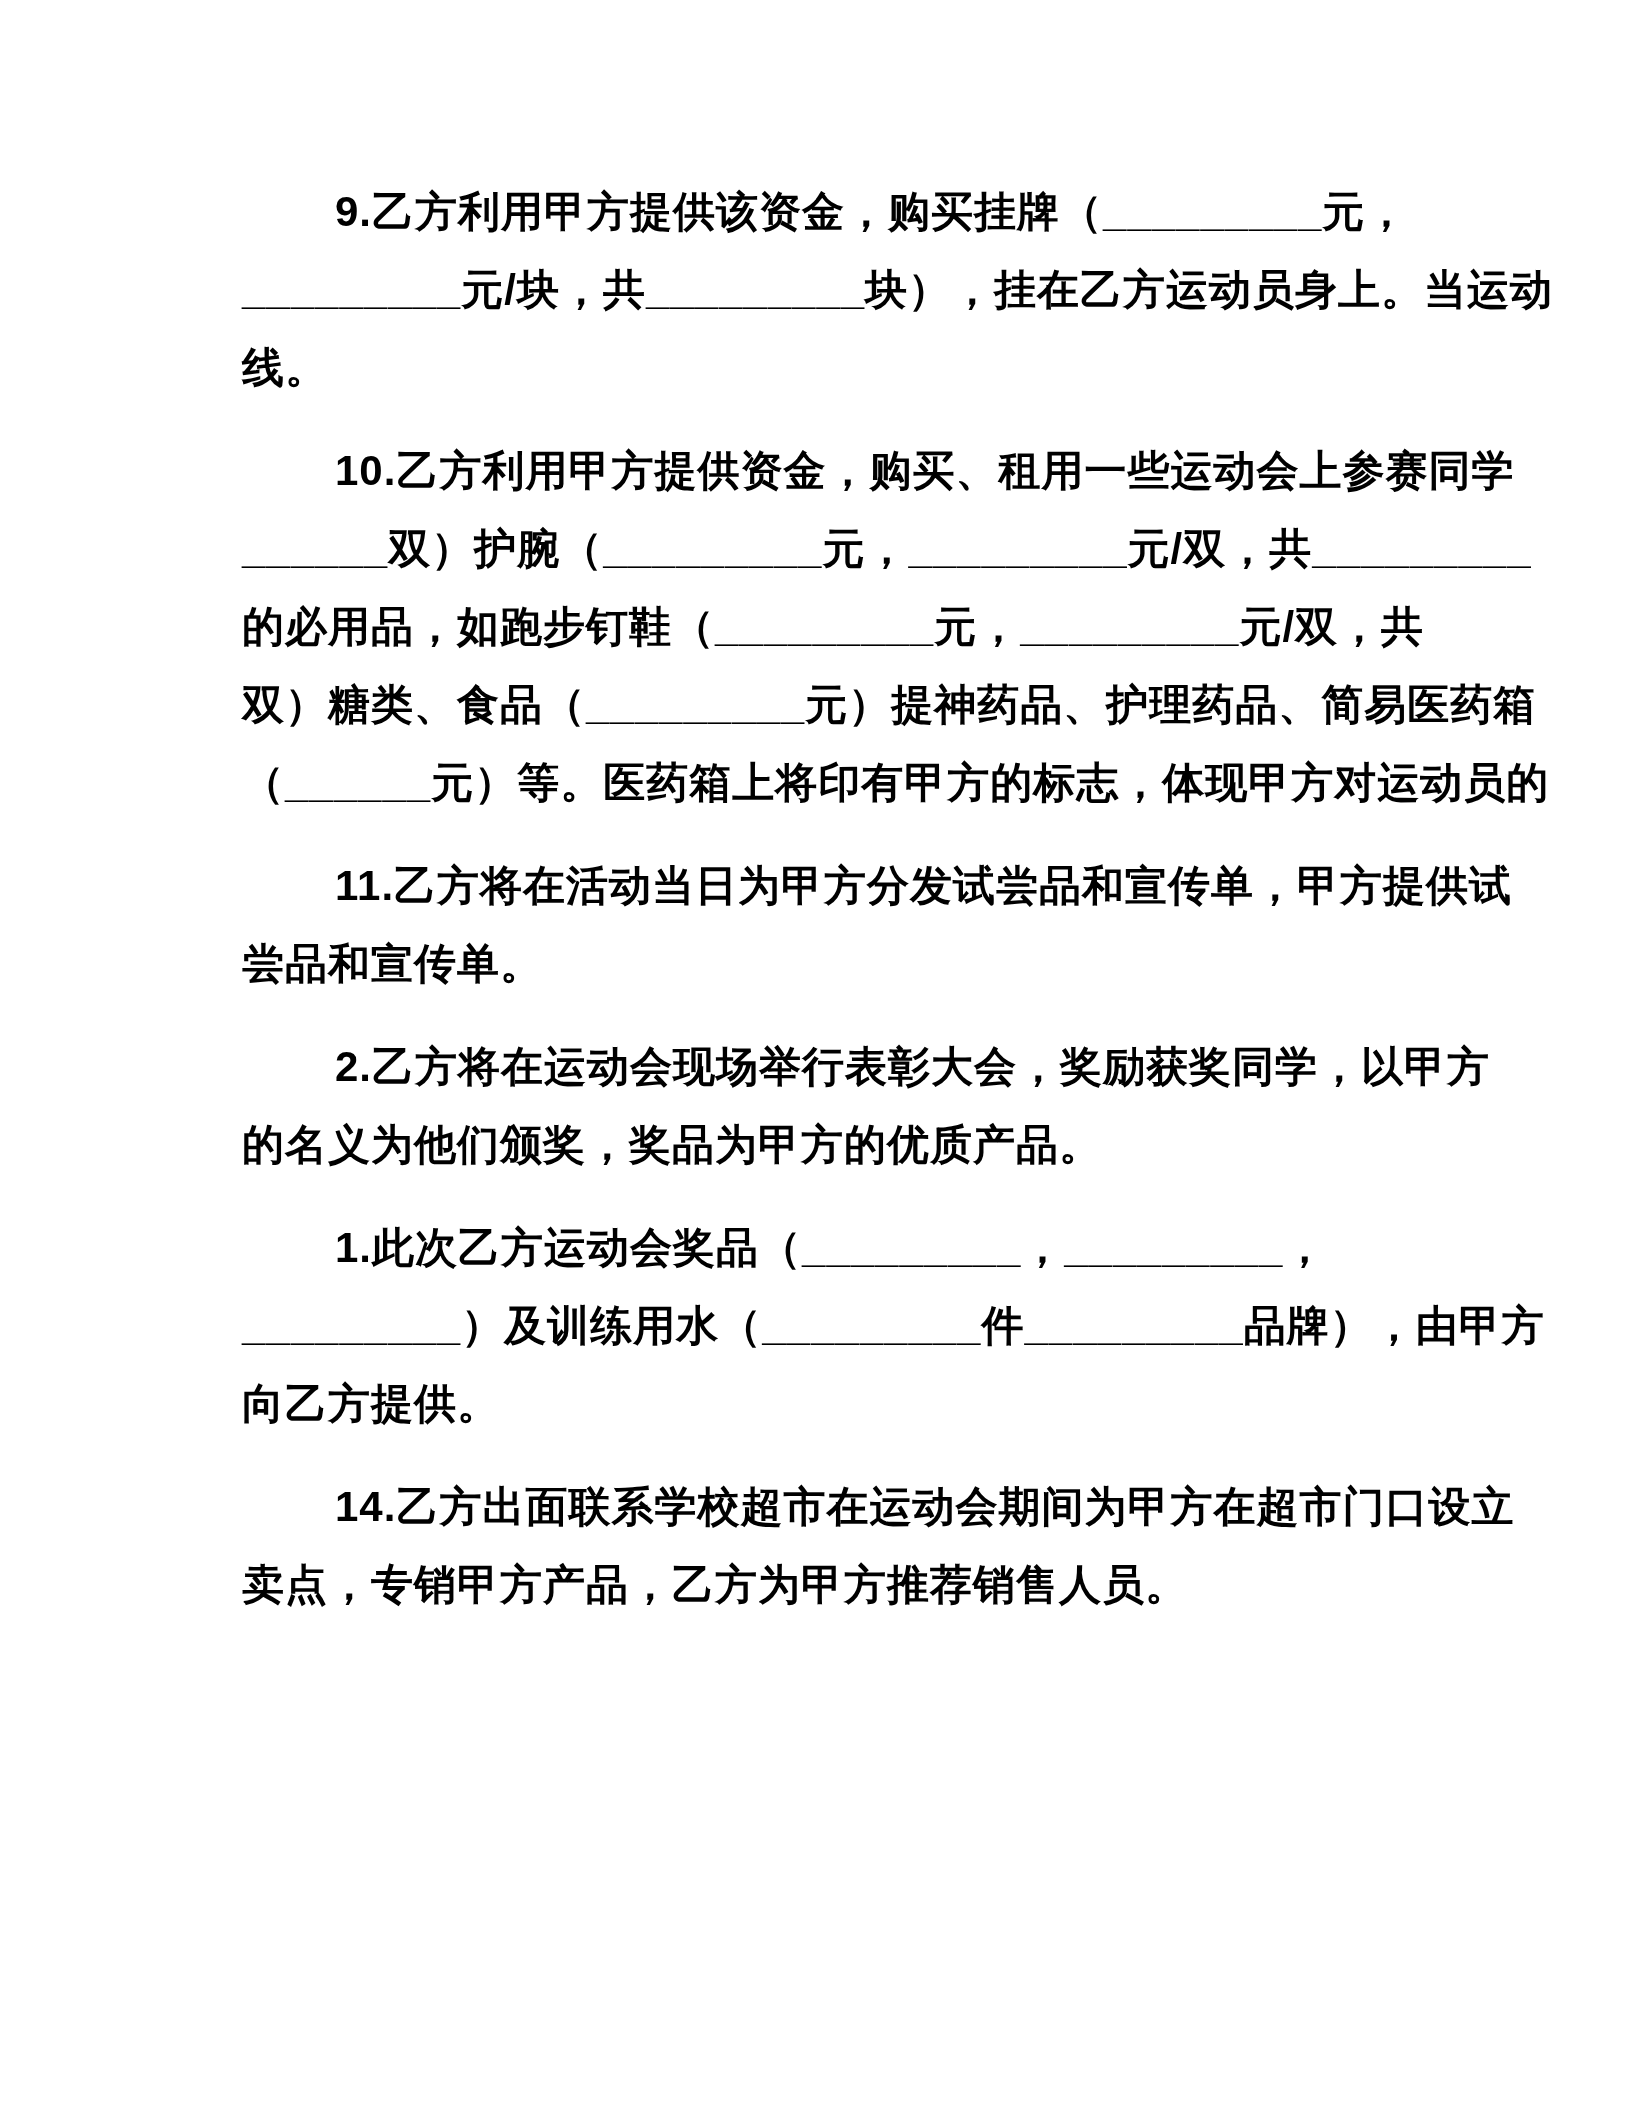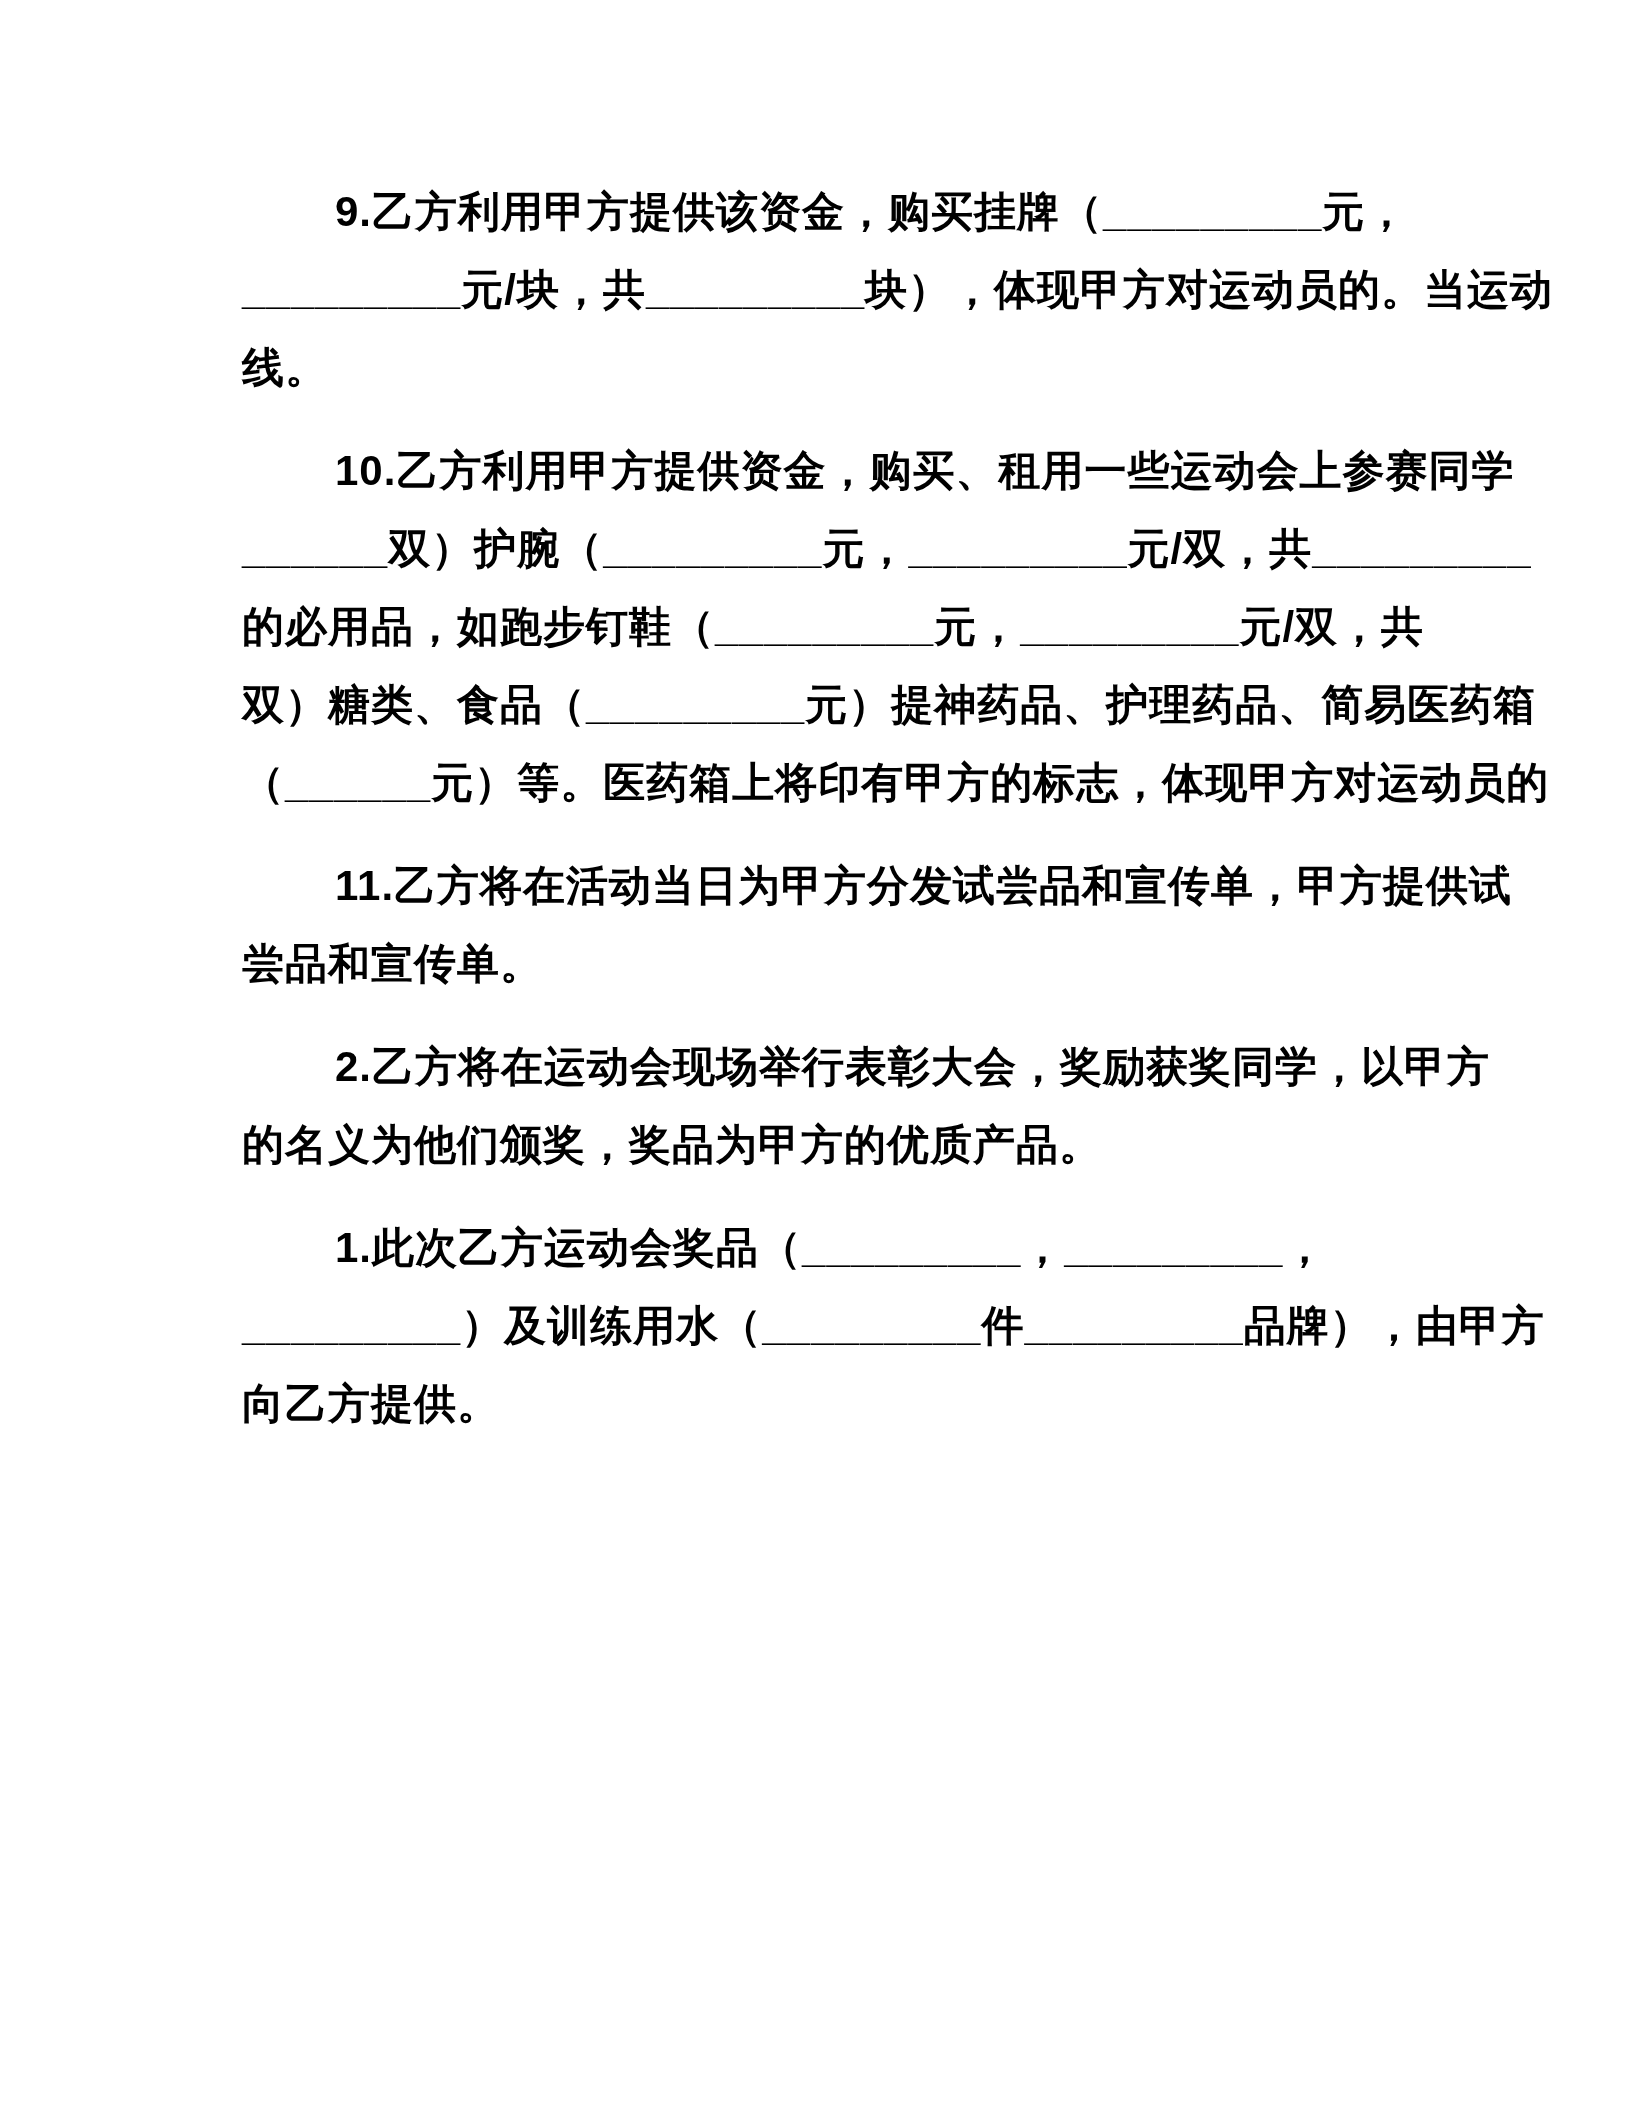--- a/index.html
+++ b/index.html
@@ -46,21 +46,21 @@
   }
 </style>
 </head>
 <body>
 
 <div class="doc-page">
   <div class="doc-content">
 
     <p class="para">
       <span class="line first" style="display:block">9.乙方利用甲方提供该资金，购买挂牌（_________元，</span>
-      <span class="line" style="display:block">_________元/块，共_________块），体现甲方对运动员的。当运动</span>
+      <span class="line" style="display:block">_________元/块，共_________块），挂在乙方运动员身上。当运动</span>
       <span class="line" style="display:block">线。</span>
     </p>
 
     <p class="para">
       <span class="line first" style="display:block">10.乙方利用甲方提供资金，购买、租用一些运动会上参赛同学</span>
       <span class="line" style="display:block">______双）护腕（_________元，_________元/双，共_________</span>
       <span class="line" style="display:block">的必用品，如跑步钉鞋（_________元，_________元/双，共</span>
       <span class="line" style="display:block">双）糖类、食品（_________元）提神药品、护理药品、简易医药箱</span>
       <span class="line" style="display:block">（______元）等。医药箱上将印有甲方的标志，体现甲方对运动员的</span>
     </p>
@@ -74,15 +74,19 @@
       <span class="line first" style="display:block">2.乙方将在运动会现场举行表彰大会，奖励获奖同学，以甲方</span>
       <span class="line" style="display:block">的名义为他们颁奖，奖品为甲方的优质产品。</span>
     </p>
 
     <p class="para">
       <span class="line first" style="display:block">1.此次乙方运动会奖品（_________，_________，</span>
       <span class="line" style="display:block">_________）及训练用水（_________件_________品牌），由甲方</span>
       <span class="line" style="display:block">向乙方提供。</span>
     </p>
 
+    <p class="para">
+      <span class="line first" style="display:block">14.乙方出面联系学校超市在运动会期间为甲方在超市门口设立</span>
+      <span class="line" style="display:block">卖点，专销甲方产品，乙方为甲方推荐销售人员。</span>
+    </p>
 
   </div>
 </div>
 
 </body></html>

